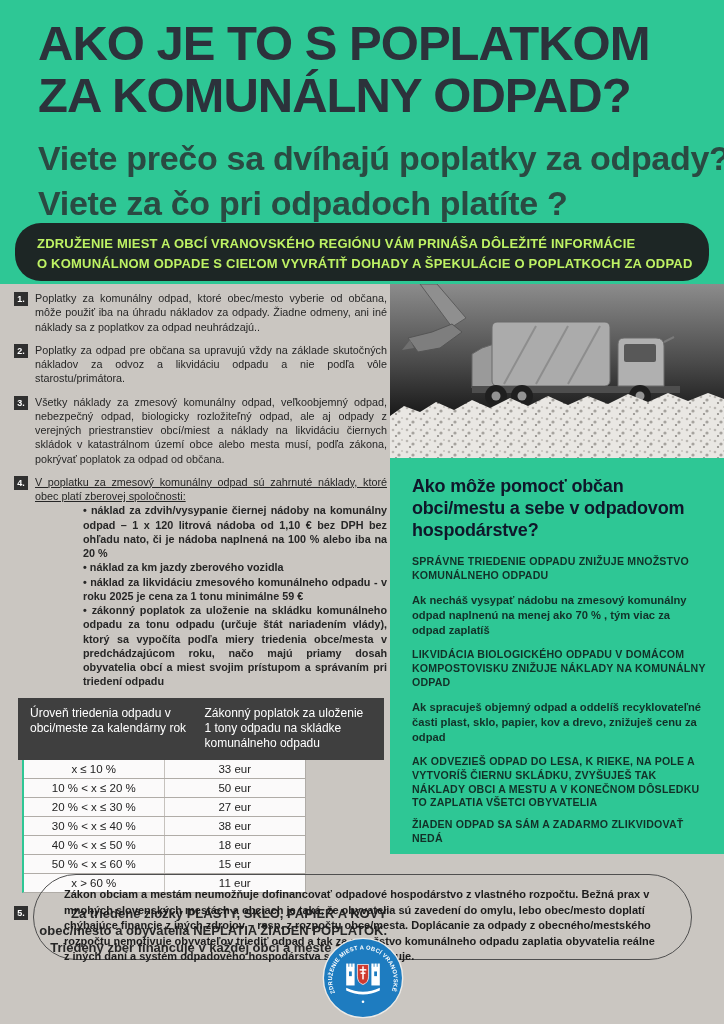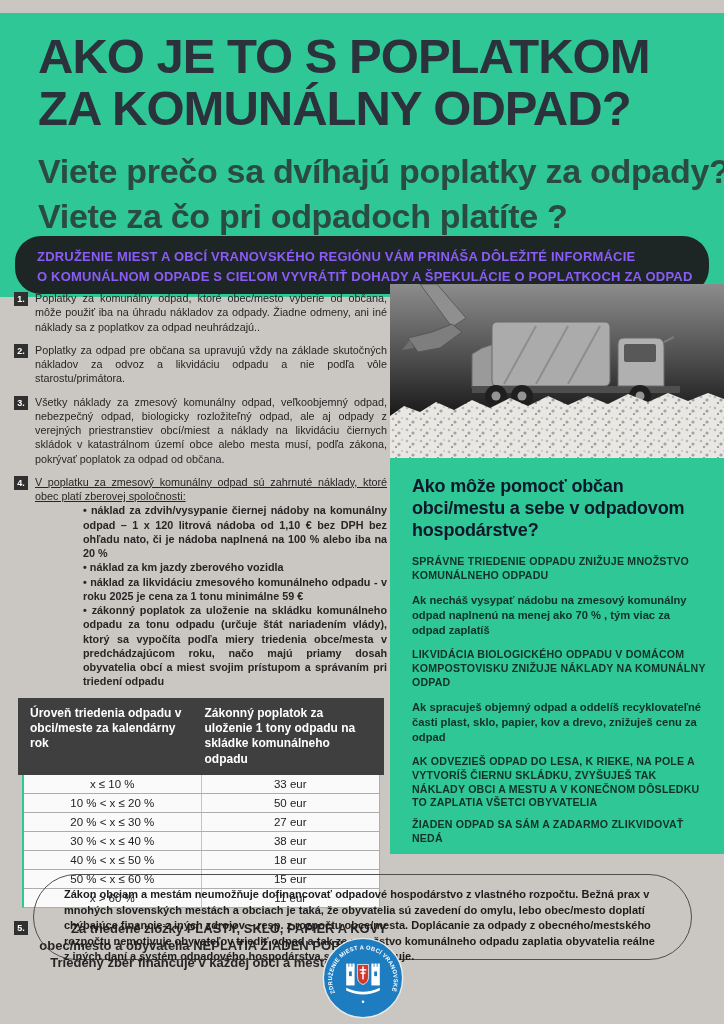--- a/index.html
+++ b/index.html
@@ -1,47 +1,47 @@
 <!DOCTYPE html>
 <html><head>
 <meta charset="utf-8">
 <style>
   html,body{margin:0;padding:0;}
   body{background:#9b9892;font-family:"Liberation Sans","DejaVu Sans",sans-serif;}
   #poster{position:relative;width:724px;height:1024px;margin:0 auto;background:#cac6c1;overflow:hidden;}
 
   
-  .green-header{position:absolute;left:0;top:13px;width:724px;height:284px;background:#2ec795;}
+  .green-header{position:absolute;left:0;top:0;width:724px;height:284px;background:#2ec795;}
   .title{position:absolute;left:38px;top:18px;width:660px;color:#2c323b;
          font-size:49px;font-weight:800;line-height:1.06;letter-spacing:-1px;}
   .title .tline{display:block;white-space:nowrap;}
   .subtitle{position:absolute;left:38px;top:136px;width:670px;color:#2a4a42;
             font-size:34px;font-weight:600;line-height:1.32;letter-spacing:-0.3px;}
   .subtitle .sline{display:block;white-space:nowrap;}
   .banner{position:absolute;left:15px;top:223px;width:694px;height:58px;box-sizing:border-box;
-          background:#1d2625;border-radius:26px;padding:11px 22px;color:#8b5cf6;
+          background:#1d2625;border-radius:26px;padding:11px 22px;color:#bef264;
           font-size:13px;font-weight:700;line-height:1.55;letter-spacing:0.2px;}
   .banner .bline{display:block;white-space:nowrap;}
 
   
   .left-col{position:absolute;left:14px;top:291px;width:373px;color:#262626;}
   .point{display:flex;gap:7px;margin-bottom:9px;}
   .badge{flex:none;width:14px;height:14px;margin-top:1px;background:#303030;color:#fff;
          font-size:9px;font-weight:700;text-align:center;line-height:14px;}
   .ptext{flex:1;font-size:10.8px;font-weight:500;line-height:1.32;text-align:justify;}
   .bullet{font-size:10.8px;font-weight:700;line-height:1.32;text-align:justify;margin-left:48px;}
   .bullet::before{content:"• ";}
   .p5 .ptext{font-weight:700;text-align:right;font-size:13px;}
 
   
   .tbl{margin:6px 0 12px 4px;width:366px;}
   .tbl-head{display:grid;grid-template-columns:1fr 1.05fr;gap:15px;background:#3f3f3f;color:#fff;
-            font-size:12px;font-weight:700;line-height:1.28;padding:8px 12px;box-sizing:border-box;}
+            font-size:12px;font-weight:400;line-height:1.28;padding:8px 12px;box-sizing:border-box;}
   .tbl-body{background:#fbfafa;border-left:2px solid #2ec795;border-right:1px solid #b0aca7;
-            border-bottom:1px solid #b0aca7;margin-left:4px;width:358px;box-sizing:border-box;}
+            border-bottom:1px solid #b0aca7;margin-left:4px;width:284px;box-sizing:border-box;}
   .tbl-row{display:grid;grid-template-columns:1fr 1fr;border-top:1px solid #b0aca7;}
   .tbl-row:first-child{border-top:none;}
   .tbl-row > div{padding:3px 8px;text-align:center;font-size:11.5px;font-weight:500;color:#222;}
   .tbl-row > div:first-child{border-right:1px solid #c6c2bd;}
 
   
   .photo{position:absolute;left:390px;top:284px;width:334px;height:174px;overflow:hidden;}
 
   
   .green-box{position:absolute;left:390px;top:458px;width:334px;height:396px;box-sizing:border-box;

